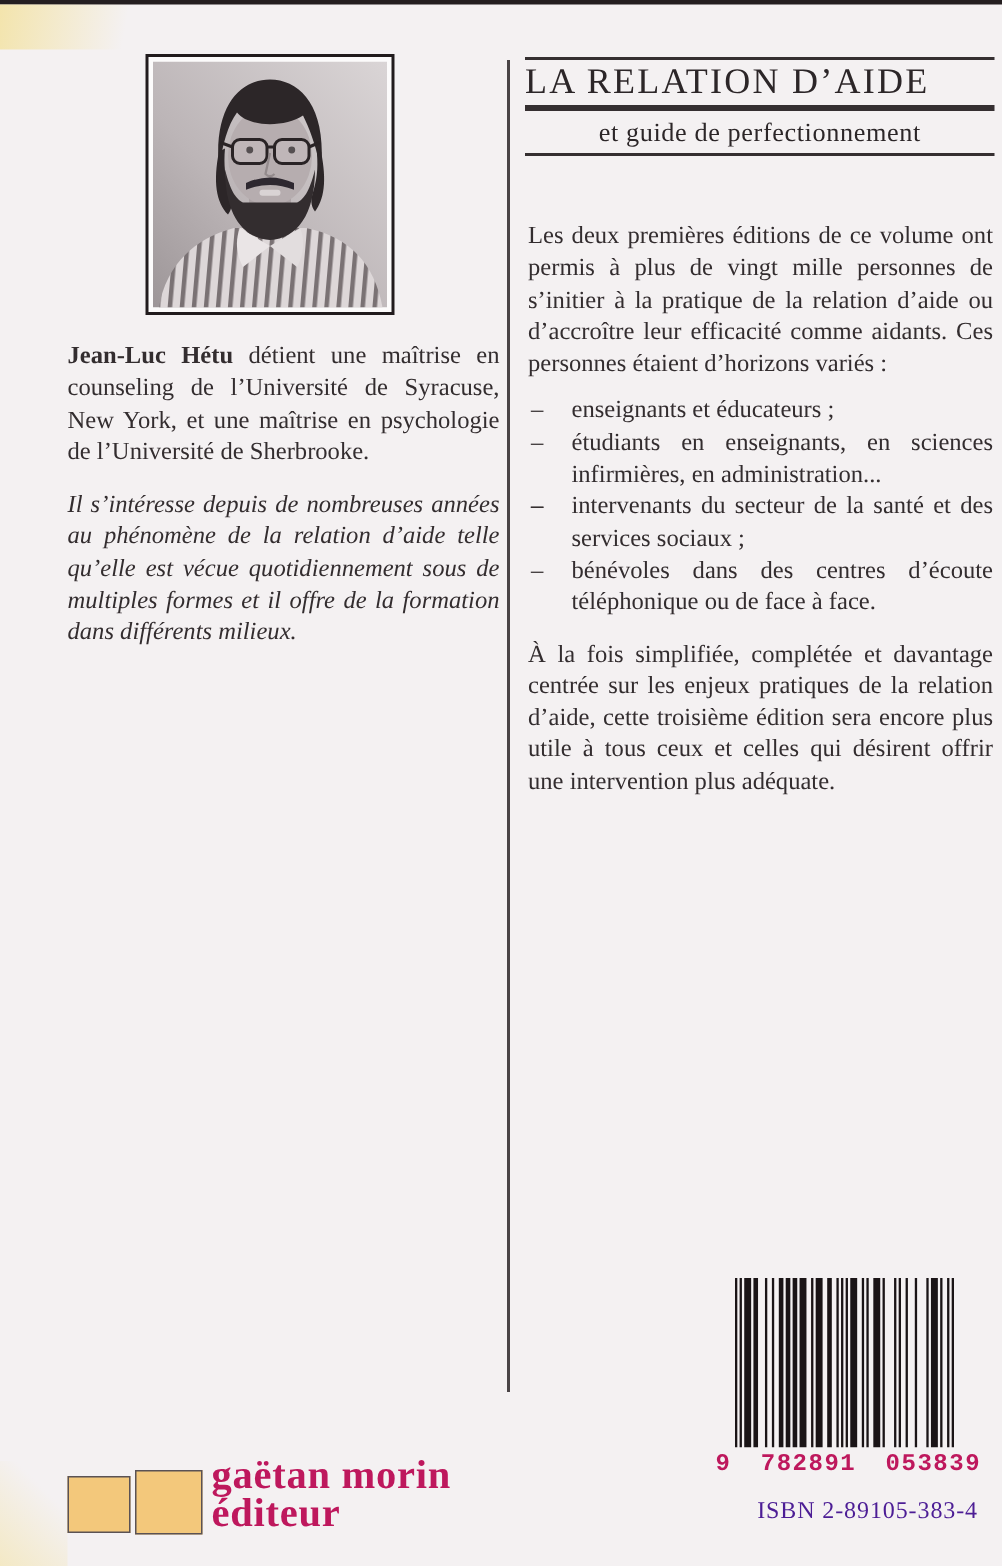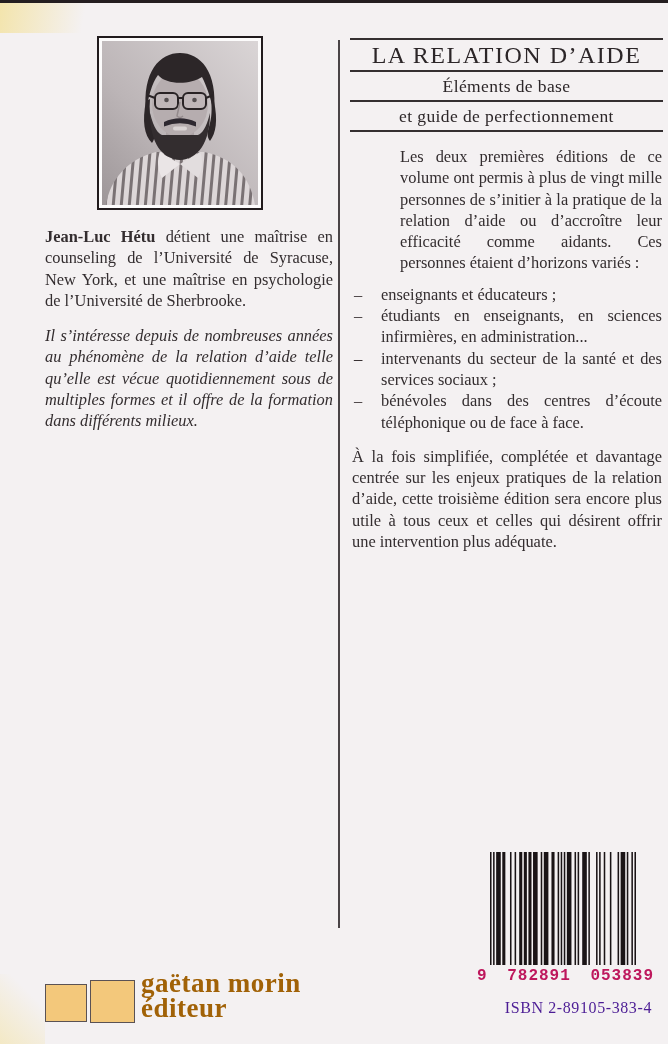--- a/index.html
+++ b/index.html
@@ -36,42 +36,42 @@
     position:absolute;left:45px;top:226px;width:288px;
     font-size:16.4px;line-height:21.3px;text-align:justify;
   }
   .left-col p{margin:0 0 14px 0;}
   .left-col p:last-child{margin-bottom:0;font-style:italic;}
   .left-col strong{font-weight:bold;}
 
   
   .title-block{position:absolute;left:350px;top:38px;width:313px;}
   .rule{height:2px;background:#352f31;}
-  .tb-title{height:30px;line-height:30px;text-align:center;font-size:24px;letter-spacing:1.5px;color:#2c2628;white-space:nowrap;}
+  .tb-title{height:30px;line-height:30px;text-align:left;font-size:24px;letter-spacing:1.5px;color:#2c2628;white-space:nowrap;}
   .tb-sub{height:28px;line-height:28px;text-align:center;font-size:17.5px;letter-spacing:0.4px;color:#2c2628;}
 
   
   .right-col{
     position:absolute;left:352px;top:146px;width:310px;
     font-size:16.4px;line-height:21.3px;text-align:justify;
   }
   .right-col p{margin:0;}
-  .right-col .p1{margin-bottom:10px;margin-left:48px;}
+  .right-col .p1{margin-bottom:10px;}
   .right-col ul{list-style:none;margin:0 0 13px 0;padding:0;}
   .right-col li{position:relative;padding-left:29px;}
   .right-col .dash{position:absolute;left:2px;top:0;}
   
 
   
   .logo-sq{position:absolute;box-sizing:border-box;border:1.5px solid #5a5254;}
   .sq1{left:45px;top:984px;width:42px;height:38px;}
   .sq2{left:90px;top:980px;width:45px;height:43px;}
   .logo-text{
     position:absolute;left:141px;top:971px;
-    font-weight:bold;font-size:27px;line-height:25px;letter-spacing:0.5px;color:#a16207;
+    font-weight:bold;font-size:27px;line-height:25px;letter-spacing:0.5px;color:#be185d;
   }
 
   
   .barcode-block{position:absolute;left:477px;top:852px;width:186px;height:175px;}
   .barcode-block svg{position:absolute;left:13px;top:0;width:146px;height:113px;}
   .barcode-digits{
     position:absolute;left:0;top:115px;width:168px;
     font-family:"Liberation Mono", monospace;font-weight:bold;
     font-size:16px;letter-spacing:1px;word-spacing:9px;color:#be185d;white-space:nowrap;
   }
@@ -129,21 +129,20 @@
     <p><strong>Jean-Luc Hétu</strong><span> détient une maîtrise en counseling de l’Université de Syracuse, New York, et une maîtrise en psychologie de l’Université de Sherbrooke.</span></p>
     <p>Il s’intéresse depuis de nombreuses années au phénomène de la relation d’aide telle qu’elle est vécue quotidiennement sous de multiples formes et il offre de la formation dans différents milieux.</p>
   </div>
 
   <div class="divider"></div>
 
   <div class="title-block">
     <div class="rule"></div>
     <div class="tb-title">LA RELATION D’AIDE</div>
     <div class="rule"></div>
-    <div class="tb-sub">Éléments de base</div>
     <div class="rule"></div>
     <div class="tb-sub">et guide de perfectionnement</div>
     <div class="rule"></div>
   </div>
 
   <div class="right-col">
     <p class="p1">Les deux premières éditions de ce volume ont permis à plus de vingt mille personnes de s’initier à la pratique de la relation d’aide ou d’accroître leur efficacité comme aidants. Ces personnes étaient d’horizons variés&nbsp;:</p>
     <ul>
       <li><span class="dash">–</span><span>enseignants et éducateurs&nbsp;;</span></li>
       <li><span class="dash">–</span><span>étudiants en enseignants, en sciences infirmières, en administration...</span></li>

